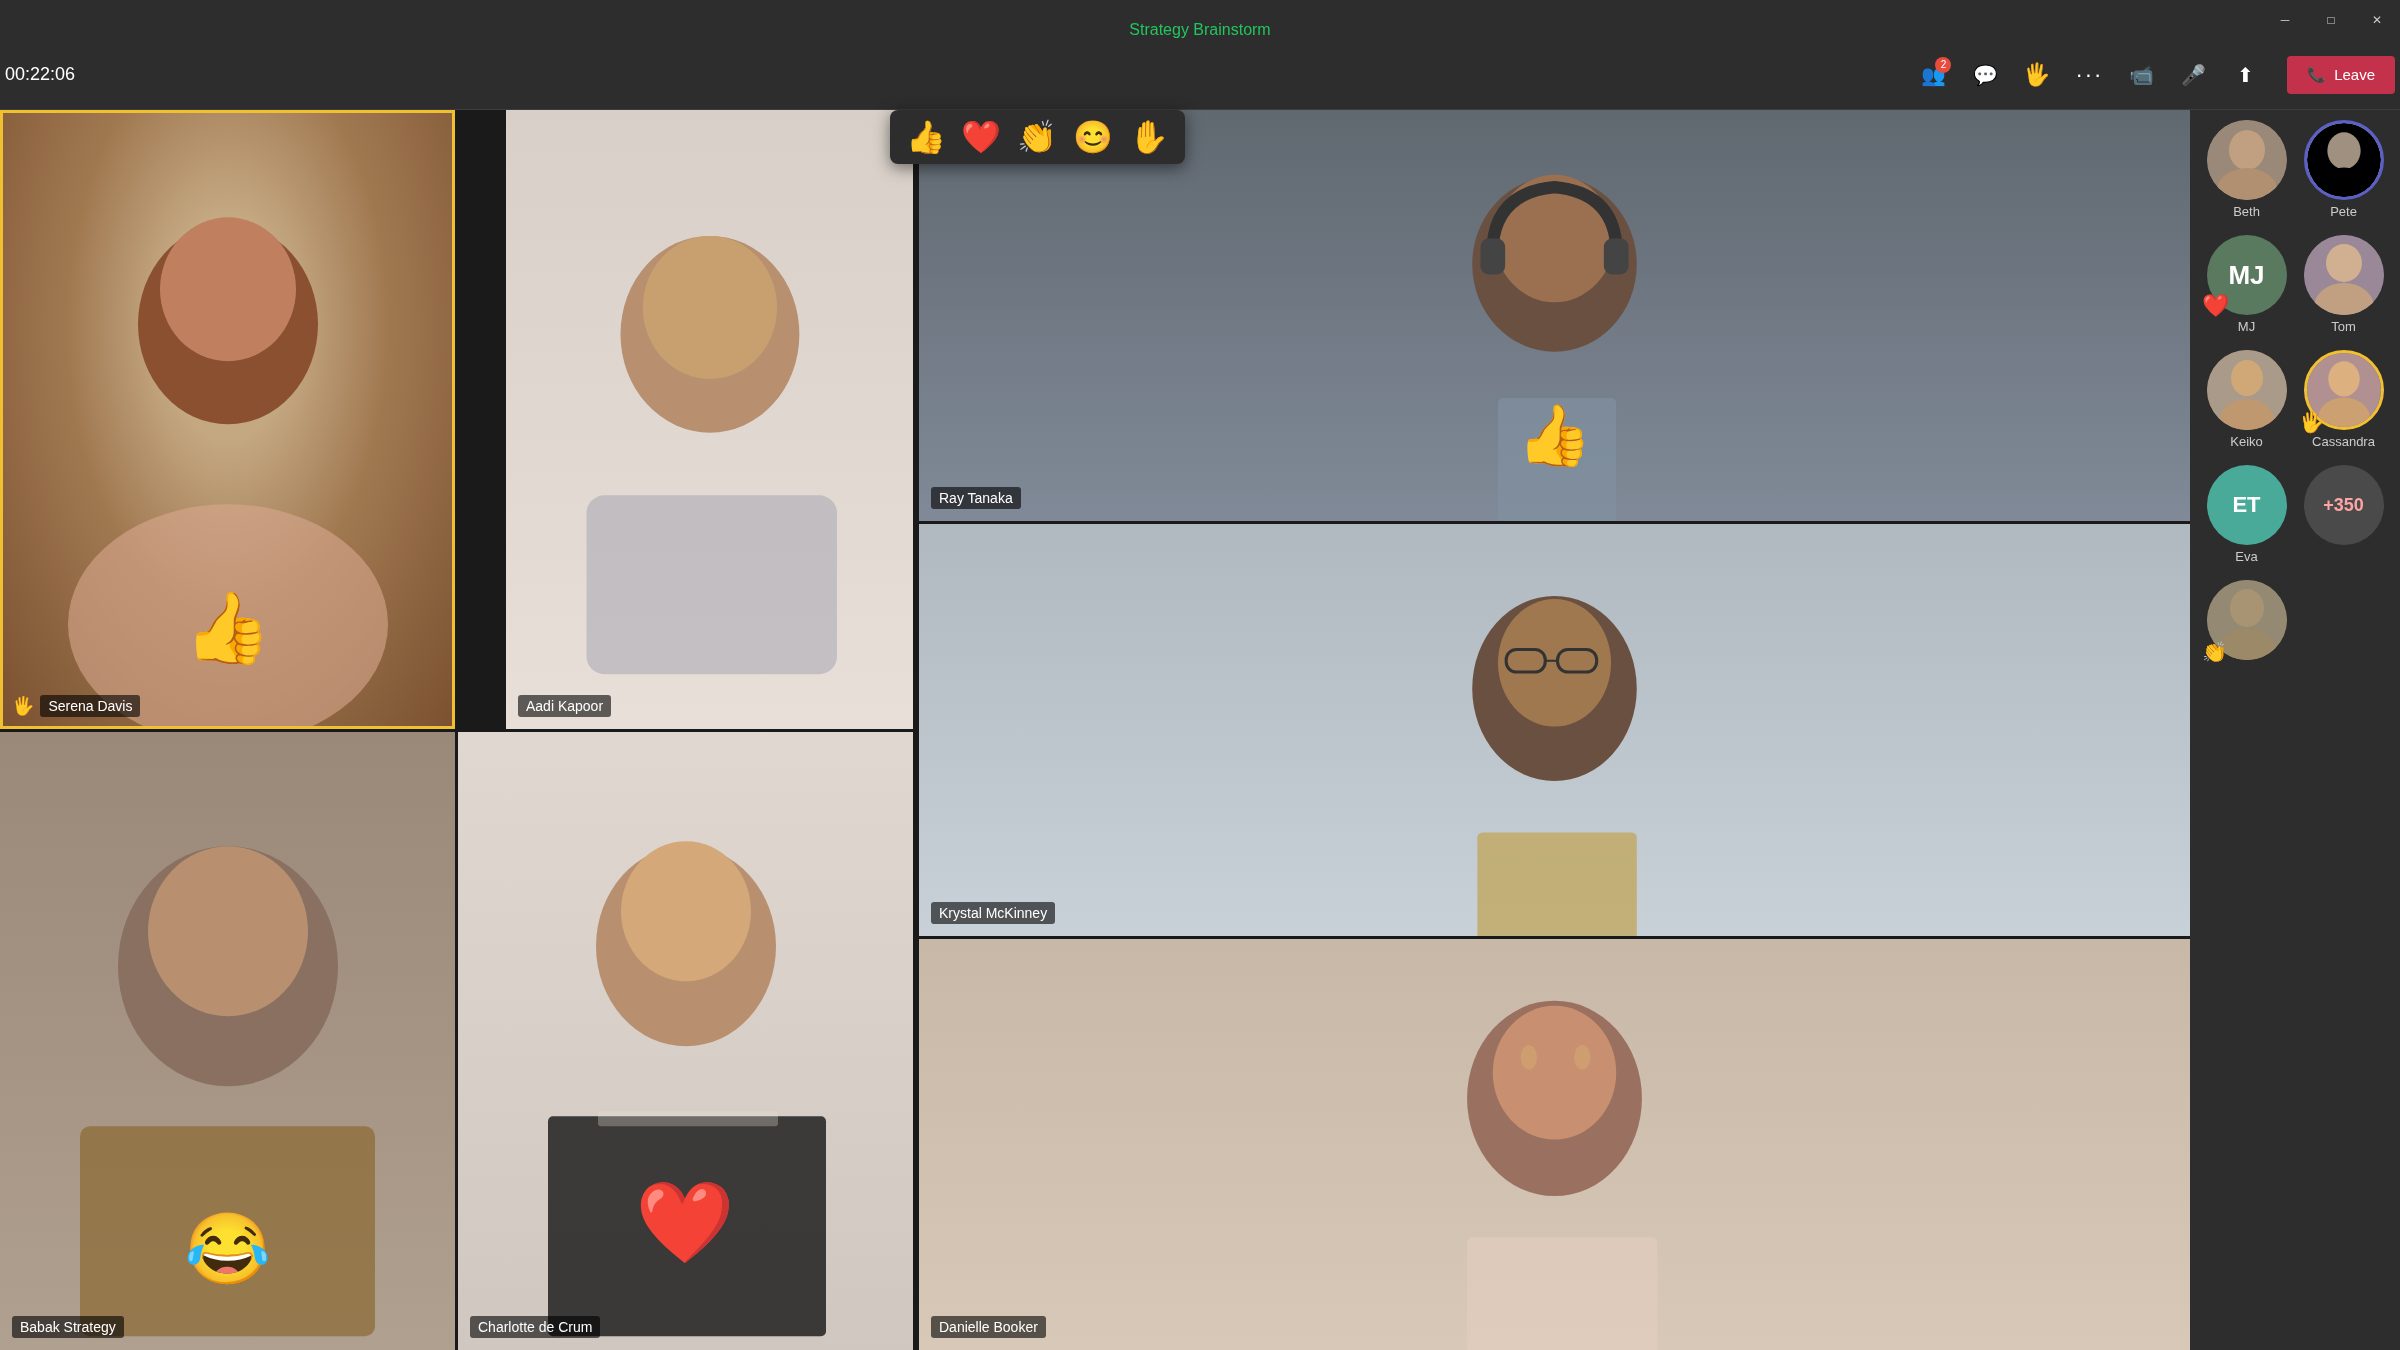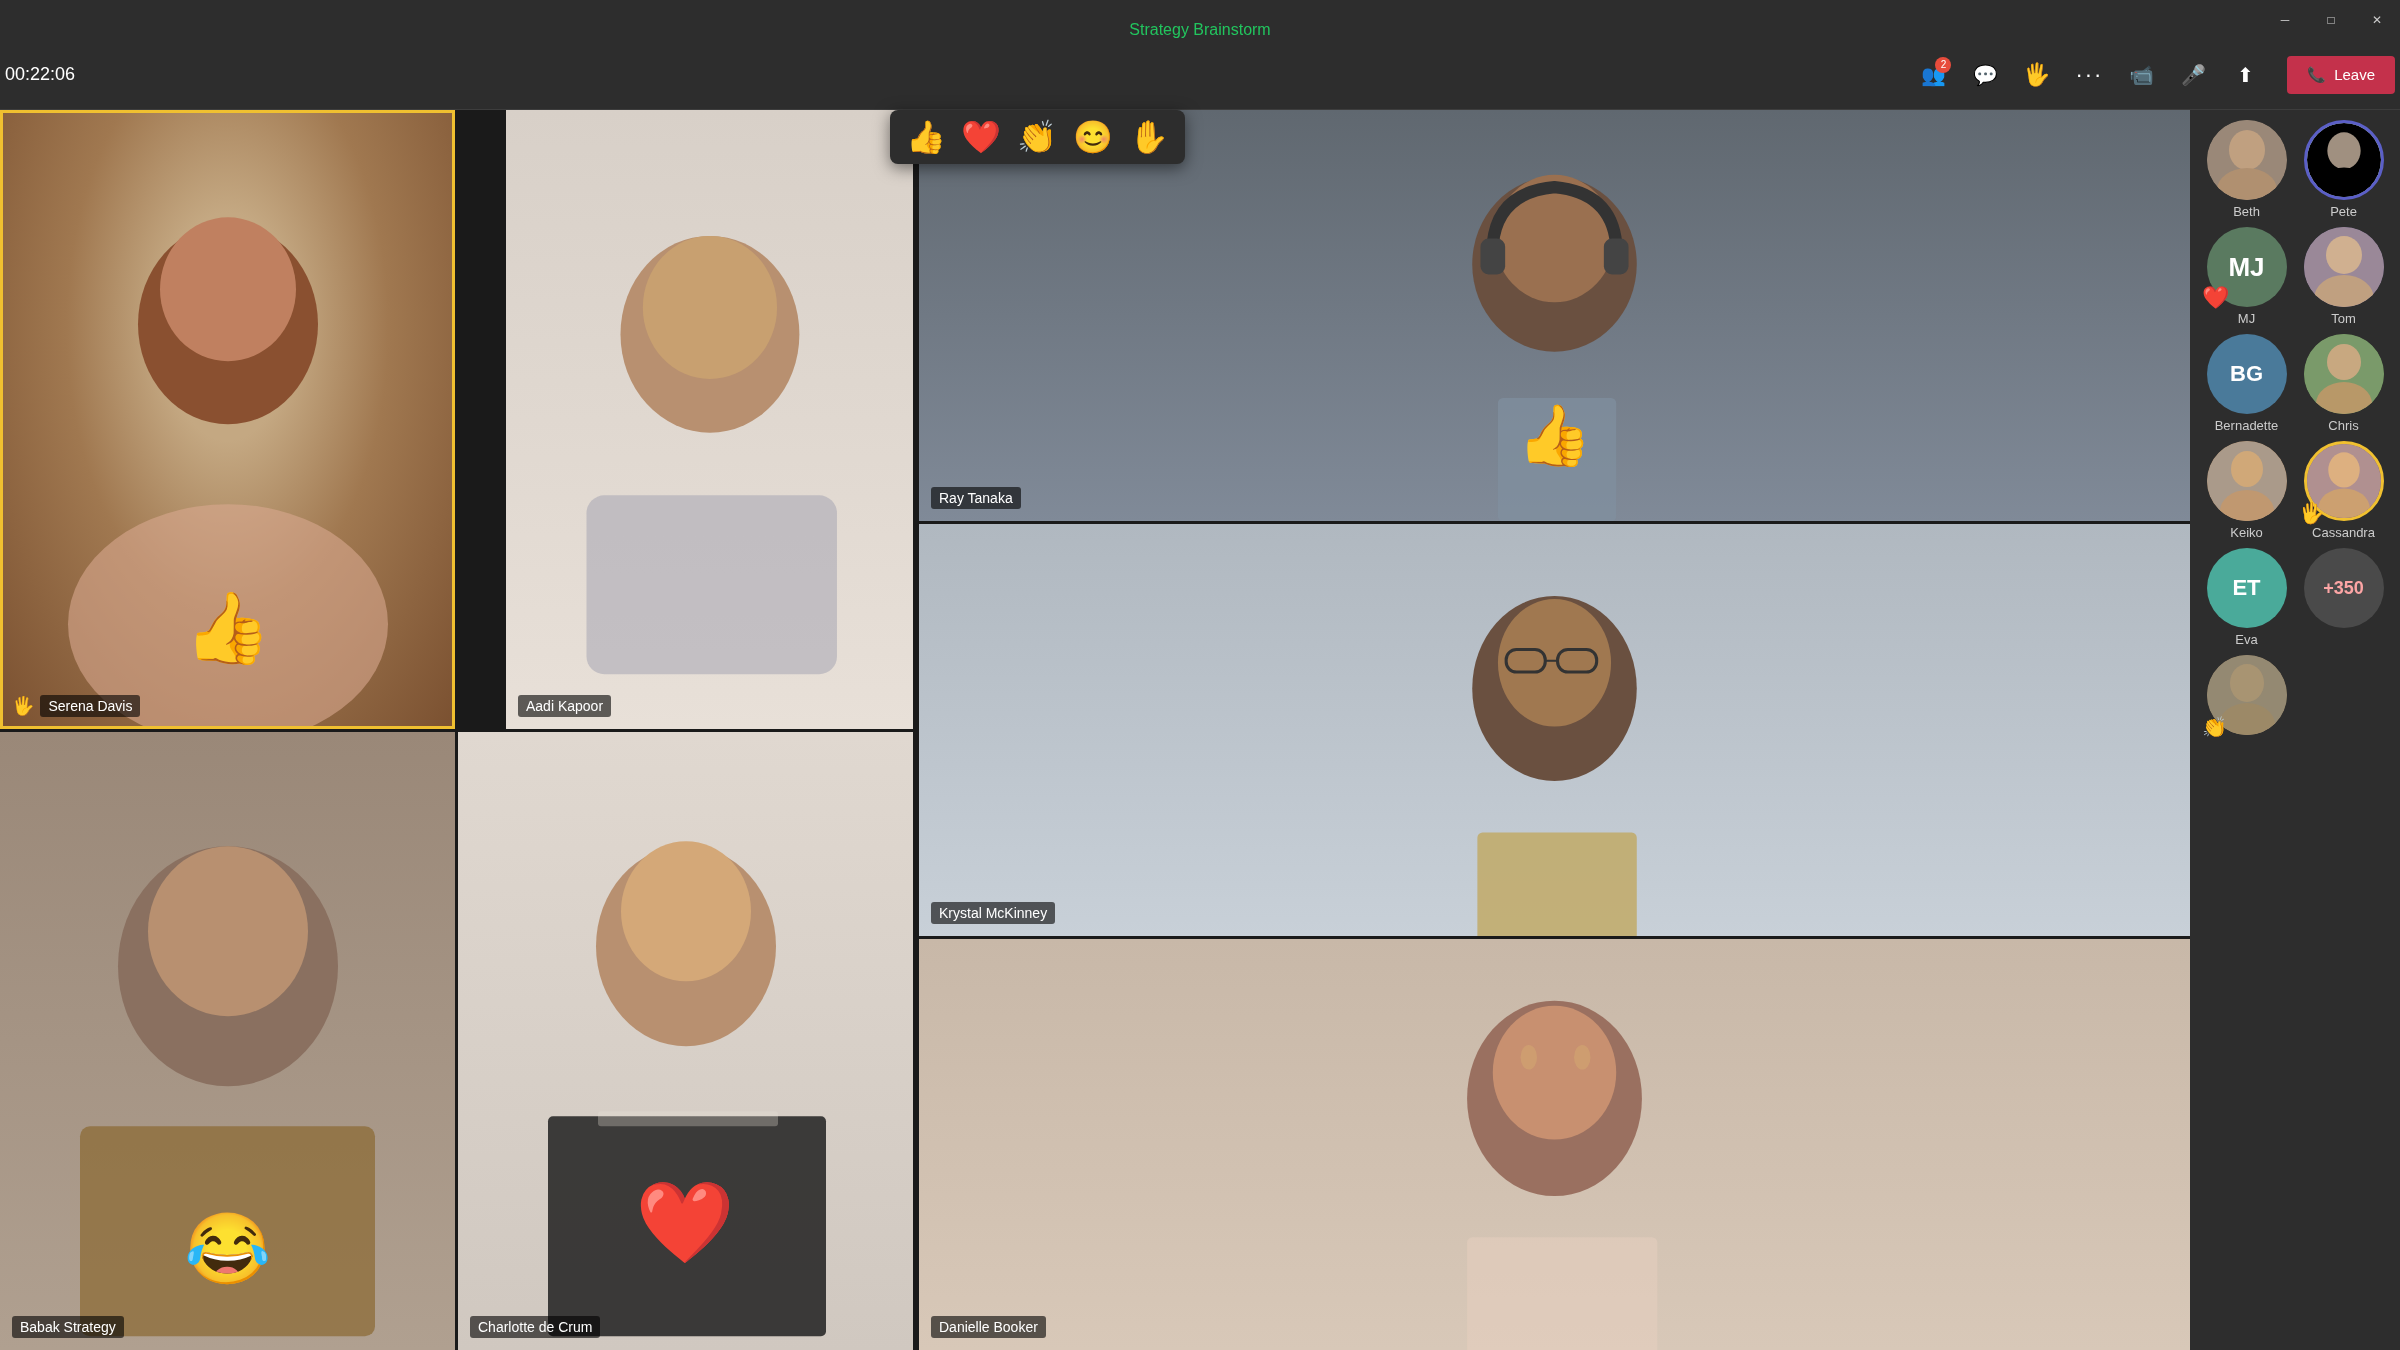--- a/index.html
+++ b/index.html
@@ -164,21 +164,21 @@
       pointer-events: none;
     }
 
     
     #sidebar {
       width: 210px;
       background: #2d2d2d;
       display: flex;
       flex-direction: column;
       padding: 10px 8px;
-      gap: 8px;
+      gap: 16px;
       overflow-y: auto;
     }
 
     .avatar-wrapper {
       position: relative;
       width: 80px;
       height: 80px;
     }
     .avatar-img {
       width: 80px;
@@ -463,42 +463,20 @@
               <circle cx="40" cy="40" r="40" fill="#9a8898"></circle>
               <ellipse cx="40" cy="28" rx="18" ry="19" fill="#d0b090"></ellipse>
               <ellipse cx="40" cy="72" rx="30" ry="24" fill="#c0a080"></ellipse>
             </svg>
           </div>
         </div>
         <span class="participant-name">Tom</span>
       </div>
     </div>
 
-    <div class="participants-row">
-      <div class="participant-col">
-        <div class="avatar-wrapper">
-          <div class="avatar-img" style="background:#4a7a9a; border-radius:50%; width:80px;height:80px; align-items:center;justify-content:center;display:flex;font-size:22px;font-weight:bold;">
-            BG
-          </div>
-        </div>
-        <span class="participant-name">Bernadette</span>
-      </div>
-      <div class="participant-col">
-        <div class="avatar-wrapper">
-          <div class="avatar-img" style="background: linear-gradient(135deg, #6a8a5a, #5a7a4a); border-radius:50%; overflow:hidden;">
-            <svg viewBox="0 0 80 80" style="width:80px;height:80px;" xmlns="http://www.w3.org/2000/svg">
-              <circle cx="40" cy="40" r="40" fill="#7a9a6a"></circle>
-              <ellipse cx="40" cy="28" rx="17" ry="18" fill="#c8a880"></ellipse>
-              <ellipse cx="40" cy="70" rx="28" ry="22" fill="#b89868"></ellipse>
-            </svg>
-          </div>
-        </div>
-        <span class="participant-name">Chris</span>
-      </div>
-    </div>
 
     <div class="participants-row">
       <div class="participant-col">
         <div class="avatar-wrapper">
           <div class="avatar-img" style="background: linear-gradient(135deg, #aa8a6a, #9a7a5a); border-radius:50%; overflow:hidden;">
             <svg viewBox="0 0 80 80" style="width:80px;height:80px;" xmlns="http://www.w3.org/2000/svg">
               <circle cx="40" cy="40" r="40" fill="#aa9a8a"></circle>
               <ellipse cx="40" cy="28" rx="16" ry="18" fill="#d0a878"></ellipse>
               <ellipse cx="40" cy="70" rx="27" ry="21" fill="#c09870"></ellipse>
             </svg>

